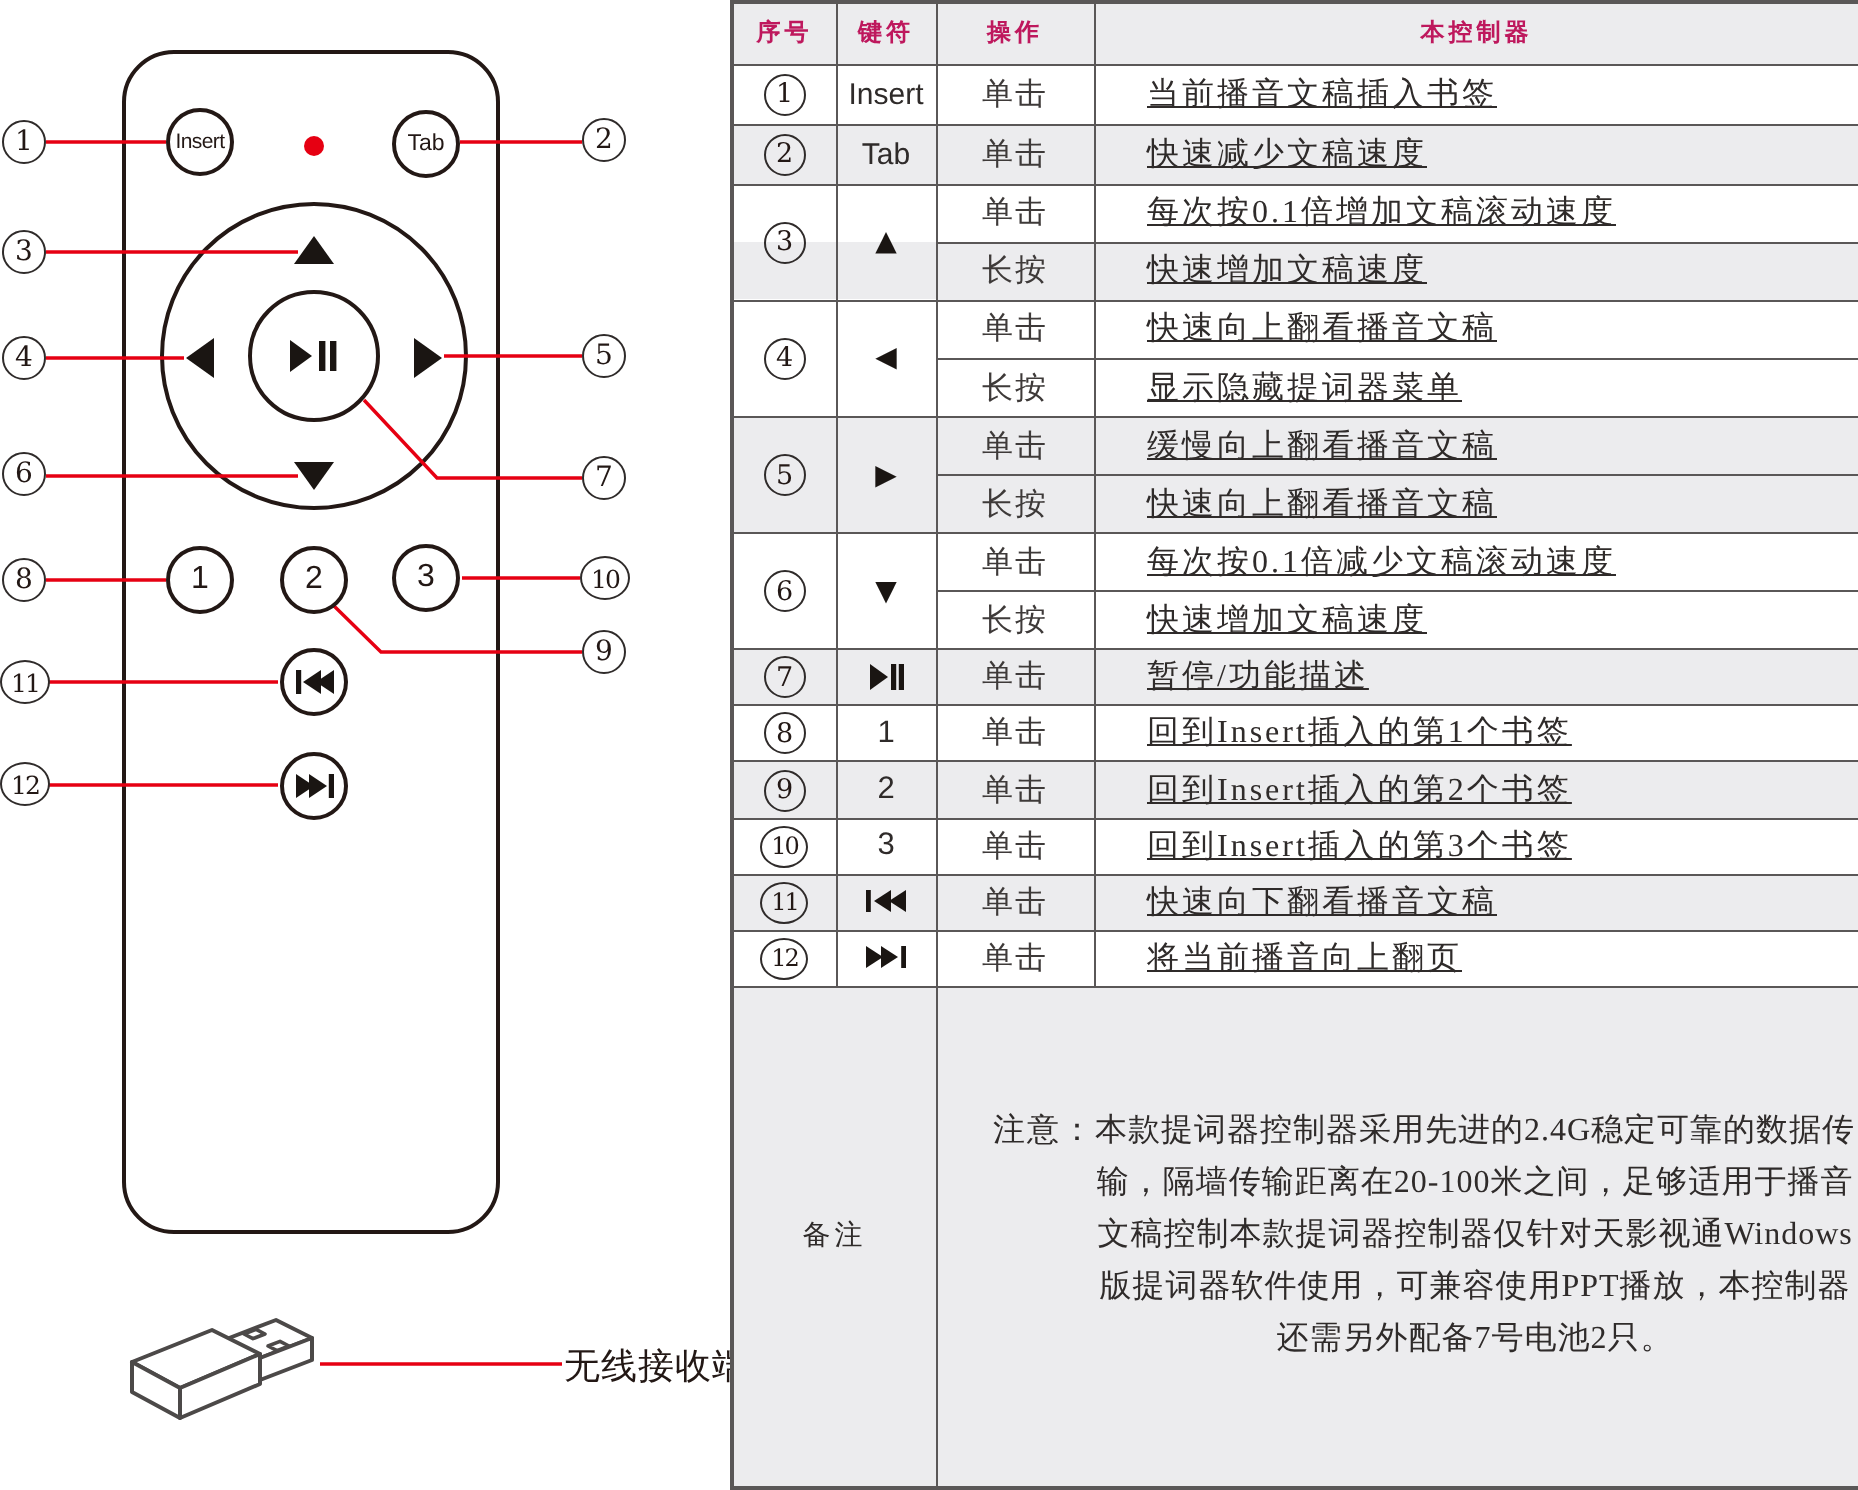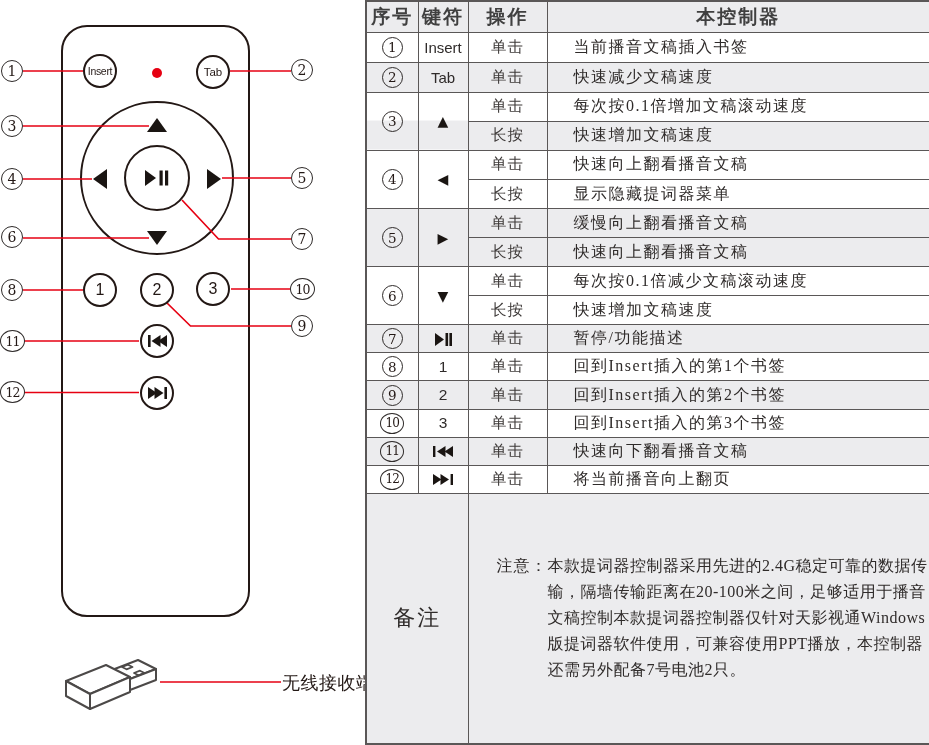--- a/index.html
+++ b/index.html
@@ -69,40 +69,40 @@
 
   
   .ftable { position: absolute; left: 365px; top: 0; width: 564px; height: 745px;
     border-collapse: collapse; table-layout: fixed; background: #fff; }
   .ftable td { border: 1.5px solid #5a5757; text-align: center; vertical-align: middle;
     overflow: hidden; }
   .ftable { border: 2px solid #5a5757; }
   .shade { background: #ececee; }
   .split-shade { background: linear-gradient(to bottom, #ffffff 0 50%, #ececee 50% 100%); }
 
-  .hdr td { font-weight: bold; font-size: 19px; letter-spacing: 2px; color: #404040; }
+  .hdr td { font-weight: bold; font-size: 12px; letter-spacing: 2px; color: #be185d; }
   .op   { font-size: 15.5px; letter-spacing: 1px; color: #3e3a39; }
   .desc { font-family: "Liberation Serif", "DejaVu Serif", serif; font-size: 16px;
-    letter-spacing: 1.5px; text-align: left !important; padding-left: 26px; color: #2f2b2a; }
+    letter-spacing: 1.5px; text-align: left !important; padding-left: 26px; color: #2f2b2a; text-decoration: underline; }
   .key-latin { font-size: 15px; color: #2f2b2a; }
   .key-digit { font-size: 15.5px; color: #2f2b2a; }
   .key-tri   { font-family: "DejaVu Sans", sans-serif; font-size: 14px; color: #1a1512; }
 
   .cnum { display: inline-flex; width: 21px; height: 21px; border: 1.3px solid #2f2b2a;
     border-radius: 50%; align-items: center; justify-content: center;
     font-family: "DejaVu Serif", "Liberation Serif", serif; font-size: 13.5px; color: #231815; }
   .cnum.wide { width: 24px; font-size: 12px; letter-spacing: -1px; }
 
   .remark-label { font-family: "Liberation Serif", "DejaVu Serif", serif;
-    font-size: 22px; letter-spacing: 2px; color: #2f2b2a; }
+    font-size: 14px; letter-spacing: 2px; color: #2f2b2a; }
   .note-cell { text-align: left !important; padding-left: 28px; }
   .note-flex { display: flex; font-family: "Liberation Serif", "DejaVu Serif", serif;
     font-size: 16px; line-height: 26px; color: #2f2b2a; }
   .note-prefix { white-space: nowrap; letter-spacing: 1px; }
-  .note-lines div { white-space: nowrap; letter-spacing: 0.5px; }
+  .note-lines div { white-space: nowrap; letter-spacing: 0.5px; text-align: center; }
 </style>
 </head>
 <body>
 
 <div class="stage">
 
   <div class="left-panel">
 
     <div class="remote-body"></div>
 

